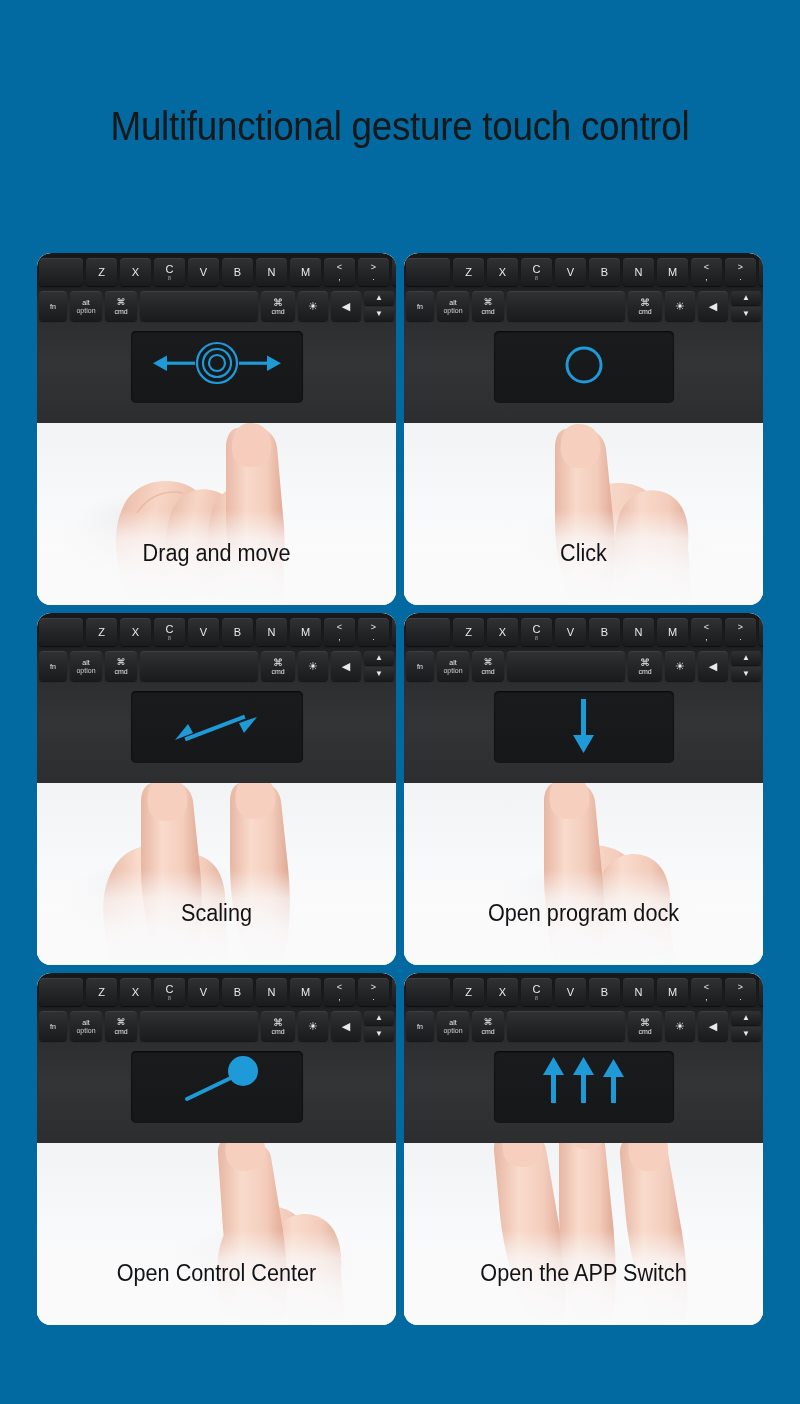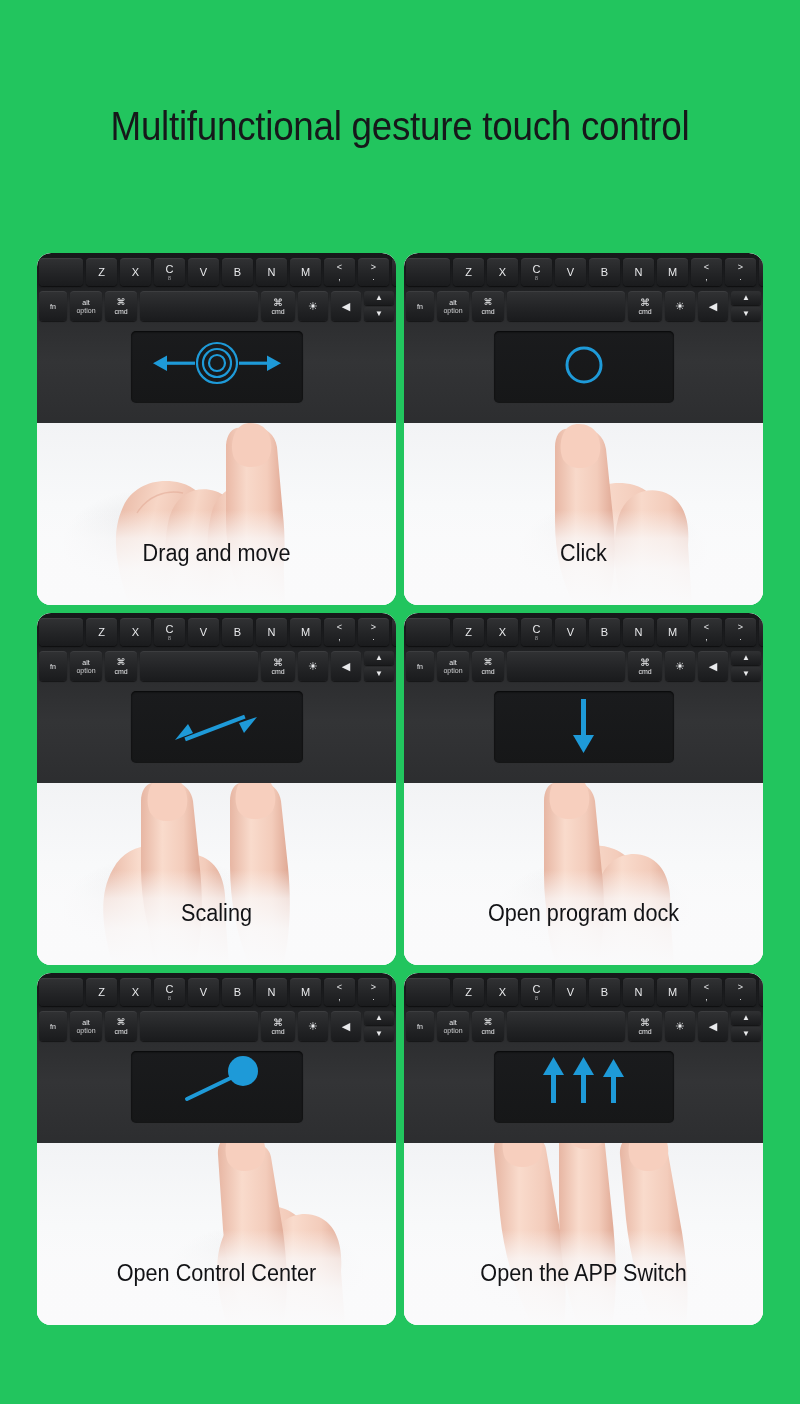--- a/index.html
+++ b/index.html
@@ -2,21 +2,21 @@
 <html><head>
 <meta charset="utf-8">
 <style>
   * { box-sizing: border-box; margin: 0; padding: 0; }
   html, body {
     width: 800px; height: 1404px;
     background: #f4f5f7;
     font-family: "Liberation Sans", sans-serif;
     overflow: hidden;
   }
-  #page { position: relative; width: 800px; height: 1404px; background: #22c55e; }
+  #page { position: relative; width: 800px; height: 1404px; background: #0369a1; }
 
   
   .title {
     position: absolute; top: 104px; left: 0; width: 800px;
     text-align: center;
     font-size: 40px;
     font-weight: 400;
     letter-spacing: -0.3px;
     color: #16181a;
     font-family: "Liberation Sans Narrow", "Liberation Sans", sans-serif;

